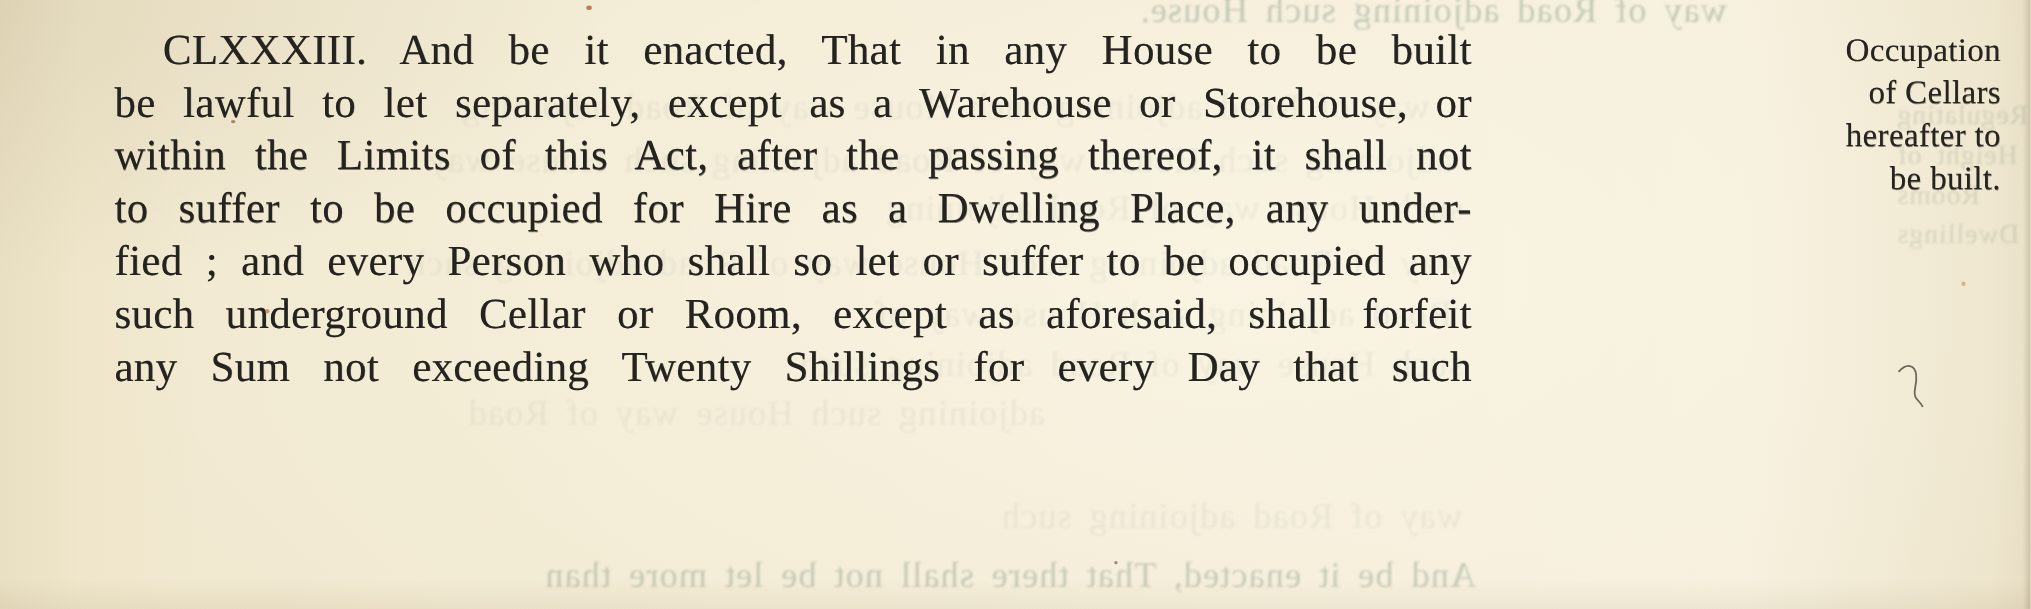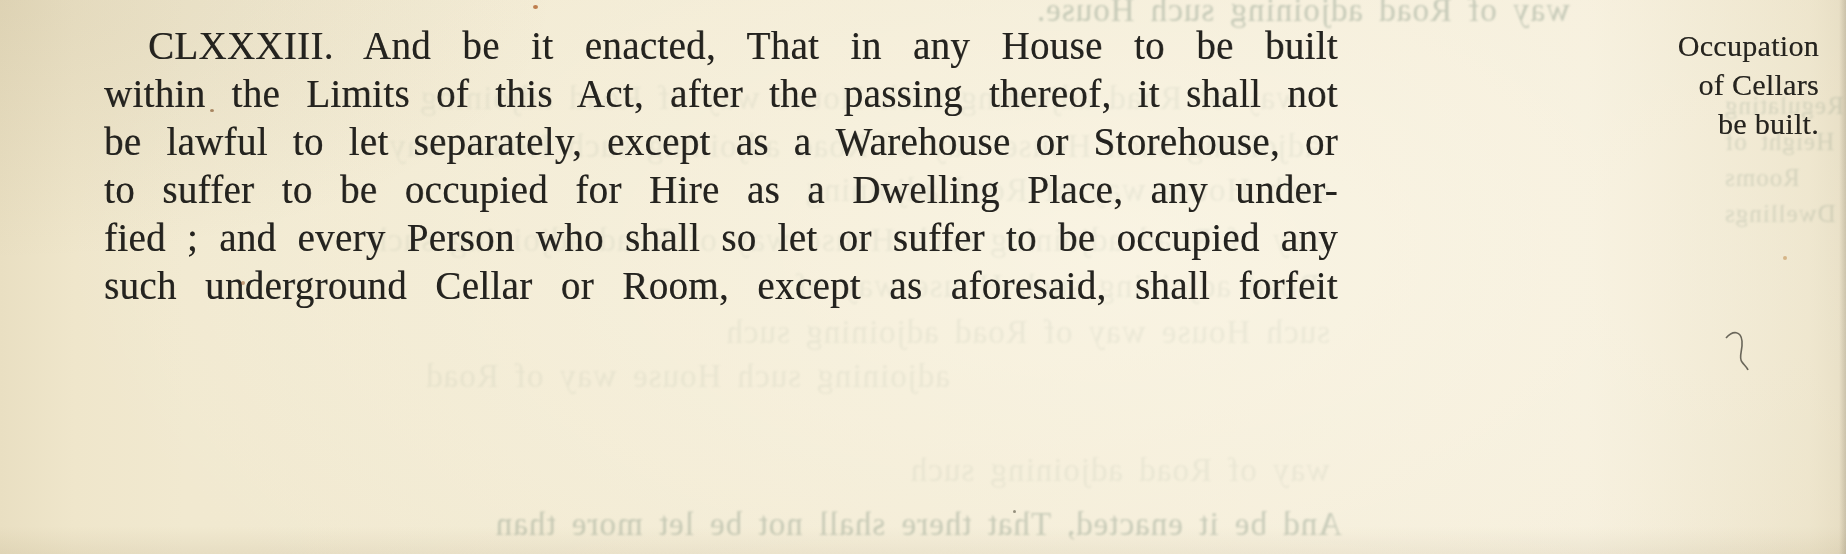--- a/index.html
+++ b/index.html
@@ -73,30 +73,32 @@
   <div class="ghost ghost-line g4">way of Road adjoining such House way of Road adjoining such</div>
   <div class="ghost ghost-line g5">Road adjoining such House way of</div>
   <div class="ghost ghost-line g6">such House way of Road adjoining such</div>
   <div class="ghost ghost-line g7">adjoining such House way of Road</div>
   <div class="ghost ghost-line g8">way of Road adjoining such</div>
   <div class="ghost ghost-bottom">And be it enacted, That there shall not be let more than</div>
   <div class="ghost ghost-margin">Regulating Height of Rooms Dwellings</div>
 
   <div class="main-text">
     <div class="tline first">CLXXXIII. And be it enacted, That in any House to be built</div>
+    <div class="tline">be lawful to let separately, except as a Warehouse or Storehouse, or</div>
     <div class="tline">within the Limits of this Act, after the passing thereof, it shall not</div>
-    <div class="tline">be lawful to let separately, except as a Warehouse or Storehouse, or</div>
     <div class="tline">to suffer to be occupied for Hire as a Dwelling Place, any under-</div>
     <div class="tline">fied ; and every Person who shall so let or suffer to be occupied any</div>
     <div class="tline">such underground Cellar or Room, except as aforesaid, shall forfeit</div>
+    <div class="tline">any Sum not exceeding Twenty Shillings for every Day that such</div>
   </div>
 
   <div class="margin-note">
     <div>Occupation</div>
     <div>of Cellars</div>
+    <div>hereafter to</div>
     <div>be built.</div>
   </div>
 
   <div class="speck sp1"></div>
   <div class="speck sp2"></div>
   <div class="speck sp3"></div>
   <div class="speck sp4"></div>
   <div class="speck sp5"></div>
   <svg class="hair" width="1846" height="554">
     <path d="M1726,338 C1733,330 1741,331 1742,341 C1743,351 1738,357 1742,362 C1744,365 1747,367 1748,370" fill="none" stroke="#3c3a30" stroke-width="1.6" opacity="0.75"></path>

